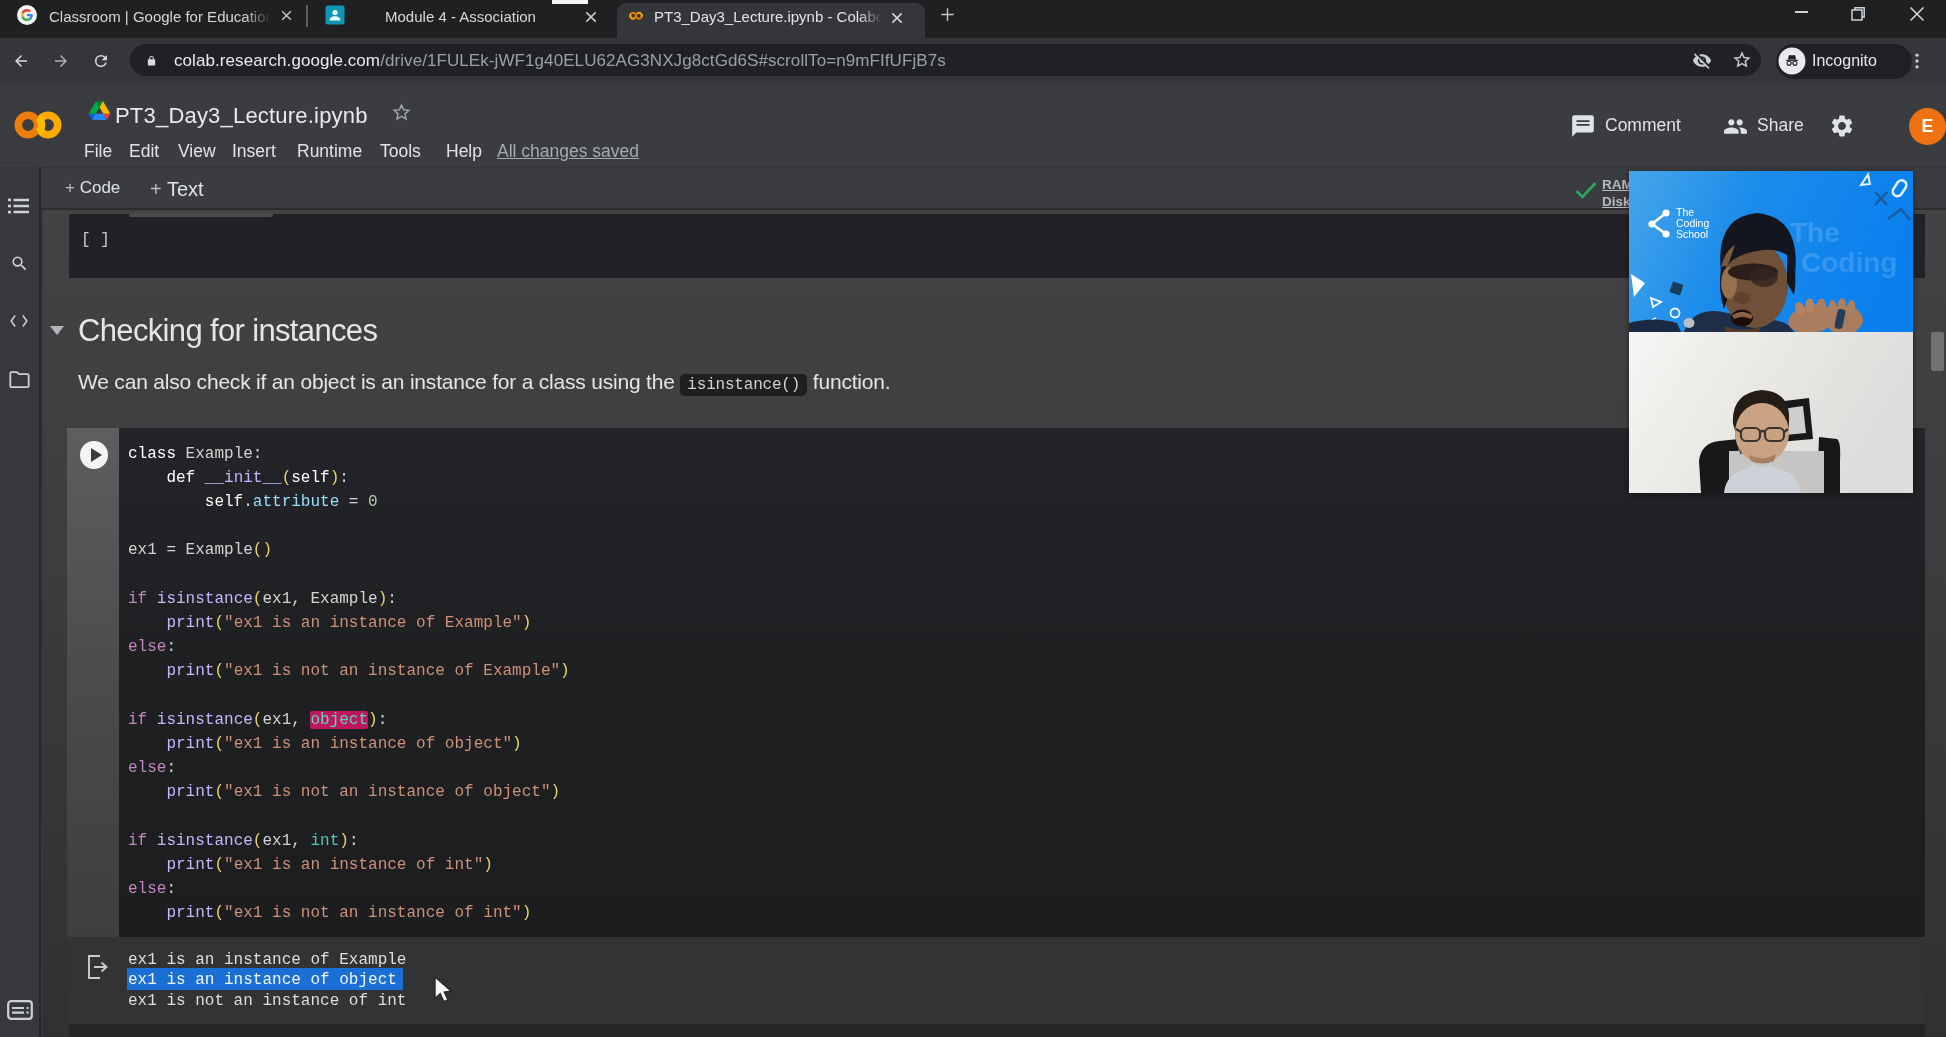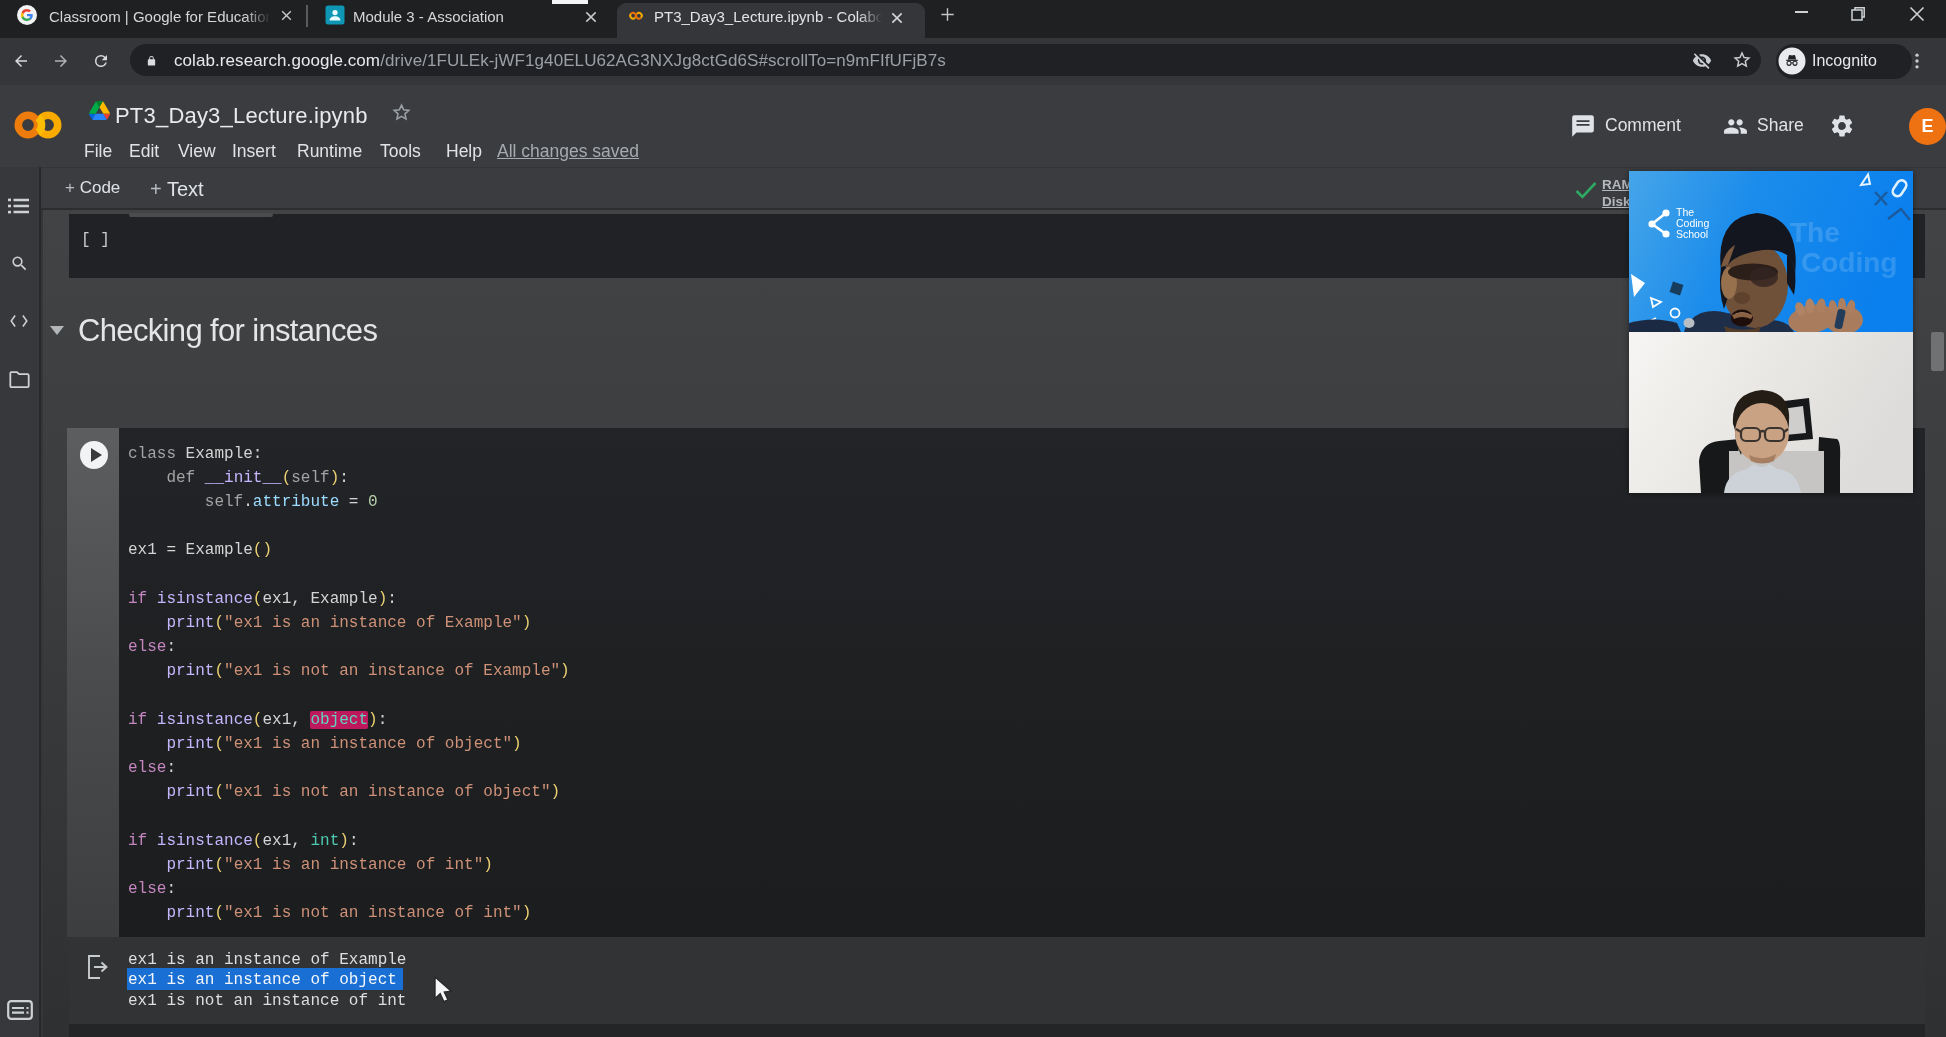--- a/index.html
+++ b/index.html
@@ -3,21 +3,21 @@
 <meta charset="utf-8">
 <style>
   * { margin:0; padding:0; box-sizing:border-box; }
   html,body { width:1946px; height:1037px; overflow:hidden; background:#35363a;
     font-family:"Liberation Sans", sans-serif; }
   .abs { position:absolute; }
   #stage { position:relative; width:1946px; height:1037px; }
   
   #tabbar { left:0; top:0; width:1946px; height:38px; background:#1f2021; }
   #toolbar { left:0; top:38px; width:1946px; height:47px; background:#35363a; }
-  .tabtext { font-size:15px; color:#d5d7da; white-space:nowrap; overflow:hidden; }
+  .tabtext { font-size:15px; color:#d5d7da; white-space:nowrap; overflow:hidden;text-align:center; }
   #activetab { left:617px; top:3px; width:308px; height:35px; background:#35363a;
     border-radius:9px 9px 0 0; }
   #urlpill { left:130px; top:44px; width:1631px; height:32px; border-radius:16px; background:#202124; }
   #incogpill { left:1776px; top:44px; width:136px; height:35px; border-radius:18px; background:#202124; }
   
   #header { left:0; top:85px; width:1946px; height:82px; background:#3a3c3f; }
   #menurow  { left:0; top:167px; width:1946px; height:43px; background:#3a3c3f;
     border-top:1px solid #333538; border-bottom:2px solid #2c2d2f; }
   
   #sidebar { left:0; top:167px; width:41px; height:870px; background:#37383b;
@@ -26,21 +26,21 @@
   #content { left:43px; top:210px; width:1903px; height:827px;
     background:linear-gradient(180deg,#424345 0%, #3b3c3e 45%, #2f3031 100%); }
   #cell1 { left:69px; top:214px; width:1856px; height:64px; background:#212225; }
   #cell1bar { left:129px; top:213px; width:144px; height:4px; background:#4b4c4e; border-radius:3px; }
   .mono { font-family:"Liberation Mono", monospace; }
   #cell2gutter { left:67px; top:428px; width:52px; height:509px;
     background:linear-gradient(180deg,#5d5e60 0%, #4a4b4d 50%, #3d3e40 100%); }
   #cell2 { left:119px; top:428px; width:1806px; height:509px; background:linear-gradient(180deg,#232428 0%,#1f2022 45%,#1c1d1f 100%); }
   #code { left:128px; top:441.5px; font-family:"Liberation Mono",monospace; font-size:16px;
     line-height:24.2px; white-space:pre; color:#d4d4d4; }
-  .kw { color:#a3a3a3; } .kwc { color:#c586c0; } .fn { color:#c4b5fd; }
+  .kw { color:#ffffff; } .kwc { color:#c586c0; } .fn { color:#c4b5fd; }
   .st { color:#ce9178; } .nu { color:#b5cea8; } .at { color:#9cdcfe; }
   .br { color:#ecd172; }
   .objhl { background:#be185d; color:#5fd4c0; border-radius:2px; }
   .teal { color:#4ec9b0; }
   #outputarea { left:69px; top:937px; width:1856px; height:87px; background:#323335; }
   #outtext { left:128px; top:949.5px; font-family:"Liberation Mono",monospace; font-size:16px;
     line-height:20.6px; white-space:pre; color:#dcdee0; }
   #outsel { left:127px; top:968px; width:276px; height:22px; background:#1a6fd4; }
   #bottomstrip { left:69px; top:1024px; width:1856px; height:13px; background:#242527; }
   #scrollthumb { left:1931px; top:332px; width:13px; height:39px; background:#6f7173; border-radius:2px; }
@@ -83,21 +83,21 @@
   <div class="abs tabtext" style="left:49px;top:8px;width:222px;-webkit-mask-image:linear-gradient(90deg,#000 88%,transparent);">Classroom | Google for Education</div>
   <svg class="abs" style="left:280px;top:9px;" width="13" height="13" viewBox="0 0 15 15">
     <path stroke="#c3c6c9" stroke-width="1.7" fill="none" d="M2.5 2.5 L12.5 12.5 M12.5 2.5 L2.5 12.5"></path>
   </svg>
   <div class="abs" style="left:306px;top:5px;width:2px;height:22px;background:#595c5f;"></div>
   <svg class="abs" style="left:325px;top:5px;" width="20" height="20" viewBox="0 0 20 20">
     <rect x="0.5" y="0.5" width="19" height="19" rx="2.5" fill="#0f96b5"></rect>
     <circle cx="10" cy="7.6" r="2.6" fill="#eafcff"></circle>
     <path d="M4.6 15.4c0-2.6 2.6-4.1 5.4-4.1s5.4 1.5 5.4 4.1z" fill="#eafcff"></path>
   </svg>
-  <div class="abs tabtext" style="left:353px;top:8px;width:215px;">Module 3 - Association</div>
+  <div class="abs tabtext" style="left:353px;top:8px;width:215px;">Module 4 - Association</div>
   <svg class="abs" style="left:584px;top:10px;" width="14" height="14" viewBox="0 0 15 15">
     <path stroke="#c3c6c9" stroke-width="1.7" fill="none" d="M2.5 2.5 L12.5 12.5 M12.5 2.5 L2.5 12.5"></path>
   </svg>
   <svg class="abs" style="left:627px;top:6px;" width="18" height="18" viewBox="0 0 24 24">
     <path fill="#F9AB00" d="M4.54 9.46a5.05 5.05 0 0 0 0 7.13 5.05 5.05 0 0 0 7.13 0l-1.8-1.8a2.5 2.5 0 0 1-3.54-3.54z"></path>
     <path fill="#F9AB00" d="M19.46 16.6a5.05 5.05 0 0 0 0-7.14 5.05 5.05 0 0 0-7.14 0l1.8 1.8a2.5 2.5 0 0 1 3.54 3.54z"></path>
     <path fill="#E8710A" d="M4.54 9.46l1.8 1.8a2.5 2.5 0 0 1 3.53 3.53l1.8 1.8a5.05 5.05 0 0 0 0-7.13 5.05 5.05 0 0 0-7.13 0zM19.46 16.6l-1.8-1.8a2.5 2.5 0 0 1-3.54-3.54l-1.8-1.8a5.05 5.05 0 0 0 0 7.14 5.05 5.05 0 0 0 7.14 0z"></path>
   </svg>
   <div class="abs tabtext" style="left:654px;top:8px;width:228px;color:#e2e4e7;-webkit-mask-image:linear-gradient(90deg,#000 90%,transparent);">PT3_Day3_Lecture.ipynb - Colabo</div>
   <svg class="abs" style="left:890px;top:11px;" width="14" height="14" viewBox="0 0 15 15">
@@ -216,20 +216,21 @@
     <path fill="none" stroke="#ced1d4" stroke-width="2.1" d="M1.2 17.5 V2.6 Q1.2 1.2 2.6 1.2 H9 L11.5 3.8 H21.4 Q22.8 3.8 22.8 5.2 V17.5 Q22.8 18.9 21.4 18.9 H2.6 Q1.2 18.9 1.2 17.5 Z"></path>
   </svg>
   <svg class="abs" style="left:7px;top:1000px;" width="26" height="20" viewBox="0 0 26 20">
     <rect x="1.2" y="1.2" width="23.6" height="17.6" rx="3" fill="none" stroke="#ced1d4" stroke-width="2.2"></rect>
     <path stroke="#ced1d4" stroke-width="2.2" d="M5 8h12M5 12.6h12M19.5 8h2M19.5 12.6h2"></path>
   </svg>
 
   <div class="abs mono" style="left:81px;top:231px;font-size:16px;color:#c9cccf;">[ ]</div>
   <div class="abs" style="left:50px;top:326px;width:0;height:0;border-left:7px solid transparent;border-right:7px solid transparent;border-top:9px solid #b3b6b9;"></div>
   <div class="abs" id="mdhead">Checking for instances</div>
+  <div class="abs" id="mdpara">We can also check if an object is an instance for a class using the <span class="chip">isinstance()</span> function.</div>
 
   <div class="abs" style="left:80px;top:441px;width:28px;height:28px;border-radius:50%;background:#f1f3f4;"></div>
   <div class="abs" style="left:91px;top:448px;width:0;height:0;border-top:7px solid transparent;border-bottom:7px solid transparent;border-left:11px solid #3a3b3d;"></div>
 
   <div class="abs" id="code"><span class="kw">class</span> Example:
     <span class="kw">def</span> <span class="fn">__init__</span><span class="br">(</span><span class="kw">self</span><span class="br">)</span>:
         <span class="kw">self</span>.<span class="at">attribute</span> = <span class="nu">0</span>
 
 ex1 = Example<span class="br">()</span>
 

